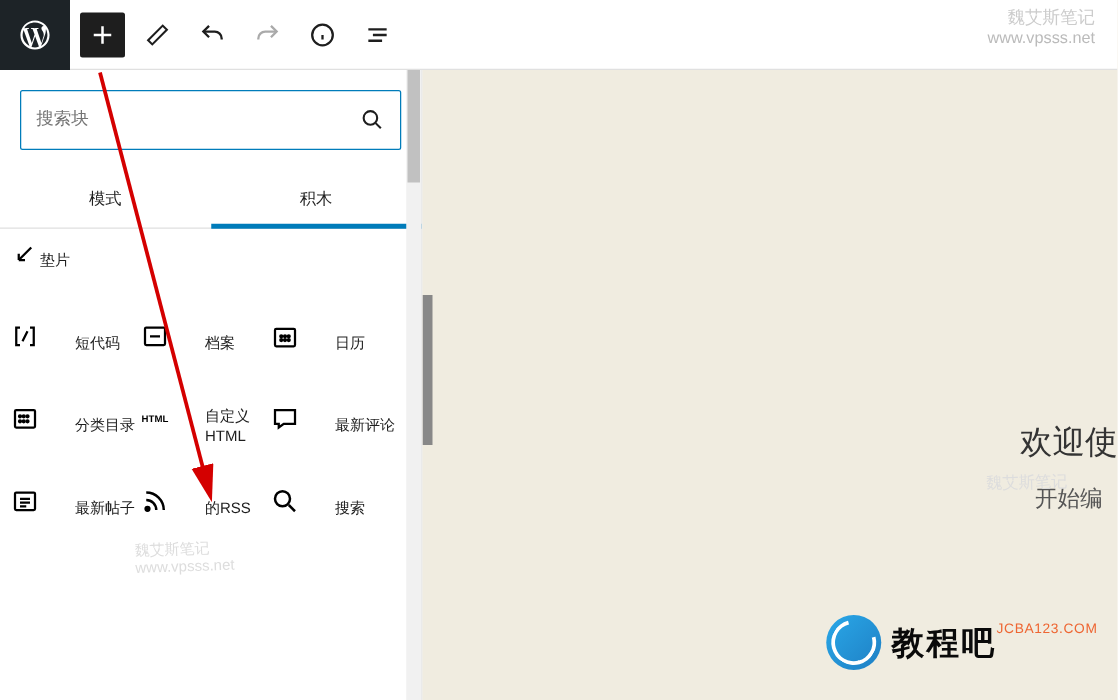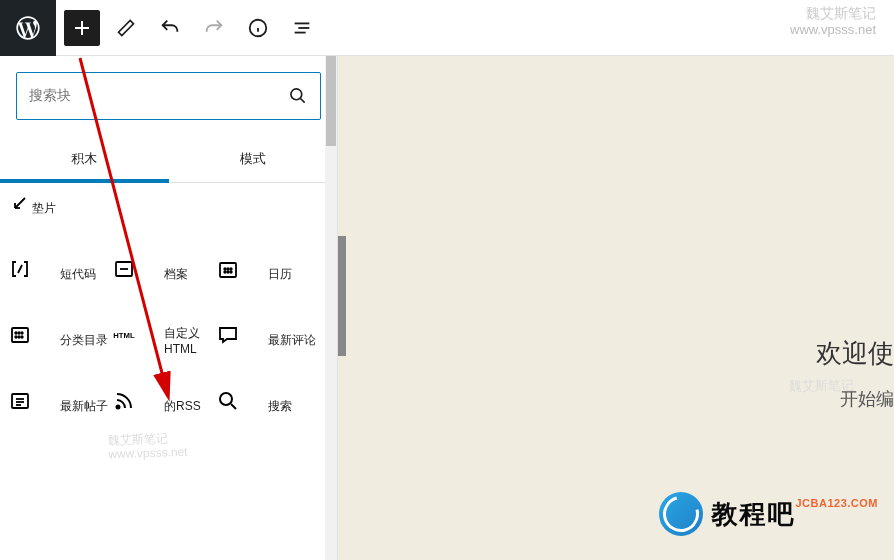--- a/index.html
+++ b/index.html
@@ -24,33 +24,33 @@
 .block-item-first { display: flex; align-items: center; width: 104px; padding: 8px 0 16px; margin-left: 8px; }
 .block-row { display: flex; padding: 0 8px; }
 .block-item { display: flex; align-items: center; width: 104px; padding: 16px 0; cursor: pointer; gap: 28px; }
 .block-icon { width: 24px; height: 24px; margin-bottom: 10px; display: flex; align-items: flex-end; justify-content: center; }
 .block-label { font-size: 12px; color: #1e1e1e; }
 .section-title { font-size: 11px; color: #757575; padding: 12px 16px 4px; }
 .scrollbar { position: absolute; right: 0; top: 0; width: 12px; height: 100%; background: #f1f1f1; }
 .scrollbar-thumb { position: absolute; right: 1px; top: 0; width: 10px; height: 90px; background: #c1c1c1; border-radius: 0; }
 .canvas { flex: 1; background: #f0ece0; position: relative; overflow: hidden; }
 .canvas-scroll { position: absolute; left: 0; top: 0; width: 8px; height: 120px; background: #888; top: 180px; }
-.canvas-text { position: absolute; right: 0; top: 280px; text-align: right; }
+.canvas-text { position: absolute; right: 0; top: 280px; text-align: center; }
 .canvas-text .l1 { font-size: 26px; color: #333; font-family: serif; margin-bottom: 16px; }
 .canvas-text .l2 { font-size: 18px; color: #555; font-family: serif; }
 .watermark1 { position: absolute; right: 18px; top: 4px; font-size: 13px; color: #bbb; text-align: right; line-height: 1.3; font-family: sans-serif; }
 .watermark1 .cn { font-size: 14px; color: #ccc; }
 .watermark2 { position: absolute; left: 108px; top: 376px; font-size: 12px; color: #ddd; transform: rotate(-2deg); line-height: 1.2; }
 .watermark3 { position: absolute; right: 40px; top: 322px; font-size: 13px; color: #ddd; transform: rotate(-1deg); line-height: 1.2; }
 .logo-jcba { position: absolute; right: 16px; bottom: 24px; display: flex; align-items: center; gap: 8px; }
 .logo-jcba .circ { width: 44px; height: 44px; border-radius: 50%; background: linear-gradient(135deg,#2aa8e8,#1e7fc4); display:flex; align-items:center; justify-content:center; position:relative; }
 .logo-jcba .circ::after { content:""; width:30px; height:30px; border:3px solid #fff; border-radius:50%; border-top-color:transparent; transform:rotate(30deg);}
 .logo-jcba .txt { display:flex; }
 .logo-jcba .big { font-size: 26px; font-weight: bold; color: #0a0a0a; letter-spacing: 2px; }
-.logo-jcba .small { font-size: 11px; color: #e63; font-weight: bold; letter-spacing: 0.5px; }
+.logo-jcba .small { font-size: 11px; color: #e63; font-weight: normal; letter-spacing: 0.5px; }
 .arrow { position: absolute; left: 78px; top: 56px; pointer-events: none; z-index: 10; }
 svg { display: block; }
 </style>
 </head>
 <body>
 
 <div class="topbar">
   <div class="wp-logo">
     <svg viewBox="0 0 24 24">
         <path d="M12 2C6.5 2 2 6.5 2 12s4.5 10 10 10 10-4.5 10-10S17.5 2 12 2zM3.5 12c0-1.2.3-2.4.7-3.5l4 11C5.6 18 3.5 15.2 3.5 12zm8.5 8.5c-.8 0-1.6-.1-2.4-.3l2.5-7.4 2.6 7.1c-.9.4-1.8.6-2.7.6zm1.2-12.5c.5 0 1-.1 1-.1.5 0 .4-.7-.1-.7 0 0-1.4.1-2.3.1-.8 0-2.2-.1-2.2-.1-.5 0-.5.7-.1.7 0 0 .4.1.9.1l1.3 3.7-1.9 5.7-3.2-9.4c.5 0 1-.1 1-.1.5 0 .4-.7-.1-.7 0 0-1.4.1-2.3.1h-.5C6.2 5 8.9 3.5 12 3.5c2.3 0 4.4.9 6 2.3h-.1c-.9 0-1.5.8-1.5 1.6 0 .7.4 1.3.9 2 .3.6.7 1.3.7 2.4 0 .7-.3 1.6-.7 2.8l-.9 2.9-3.2-9.5zm6.3-.2c.6 1.3 1 2.7 1 4.2 0 3.2-1.7 6-4.3 7.5l2.6-7.5c.5-1.2.6-2.2.6-3.1.1-.4.1-.7.1-1.1z"></path>
@@ -105,22 +105,22 @@
         <input type="text" placeholder="搜索块" style="">
         <span class="sicon">
           <svg width="20" height="20" viewBox="0 0 24 24" fill="none" stroke="currentColor" stroke-width="2">
               <circle cx="10" cy="10" r="6.5"></circle>
               <line x1="20" y1="20" x2="15" y2="15"></line>
             </svg>
         </span>
       </div>
     </div>
     <div class="tabs">
+      <div class="tab">模式</div>
       <div class="tab active">积木</div>
-      <div class="tab">模式</div>
     </div>
     <div class="panel">
       <div class="block-item-first">
         <div class="block-icon">
           <svg width="24" height="24" viewBox="0 0 24 24" fill="none" stroke="currentColor" stroke-width="1.8">
               <path d="M7 17L17 7"></path>
               <path d="M7 17L7 12"></path>
               <path d="M7 17L12 17"></path>
             </svg>
         </div>

